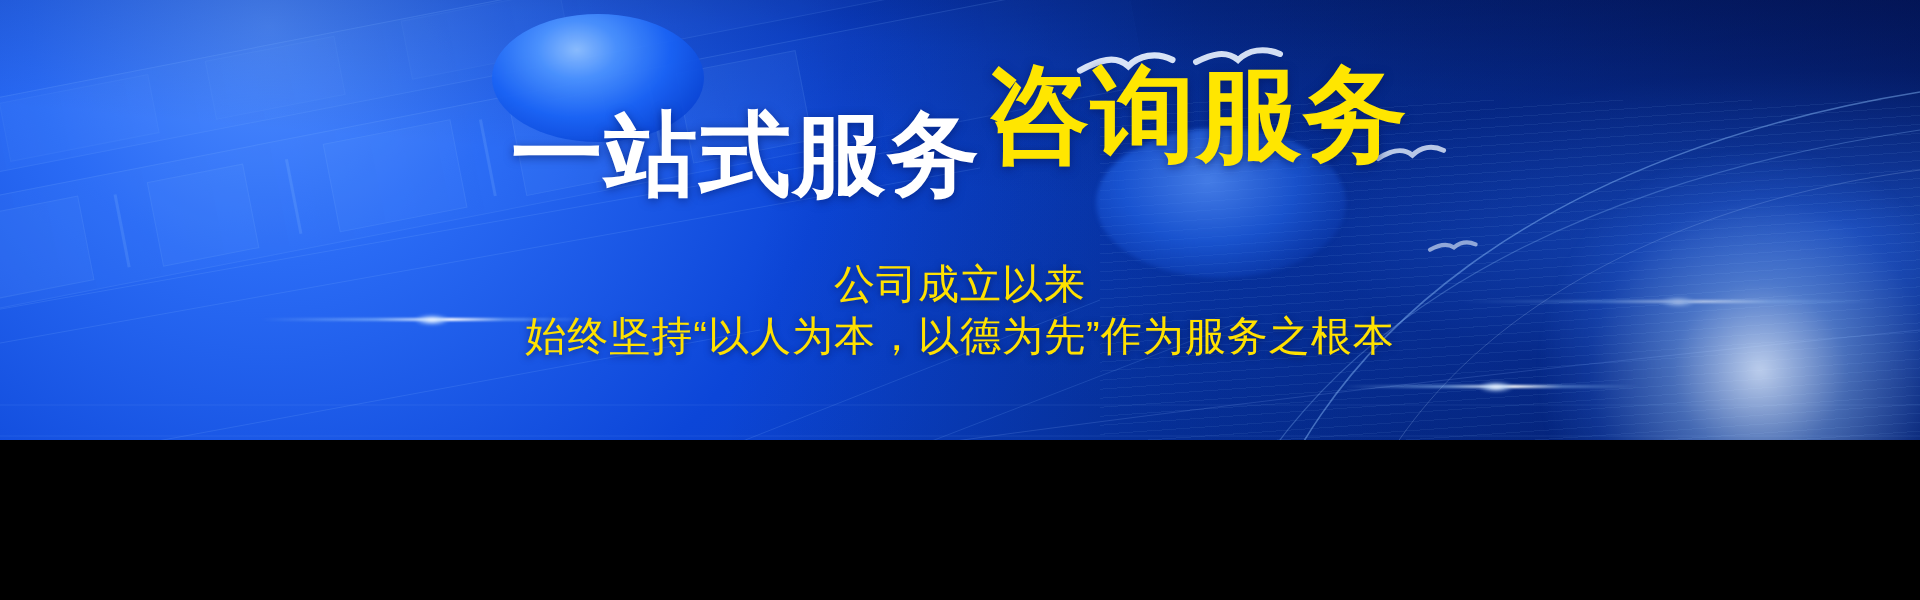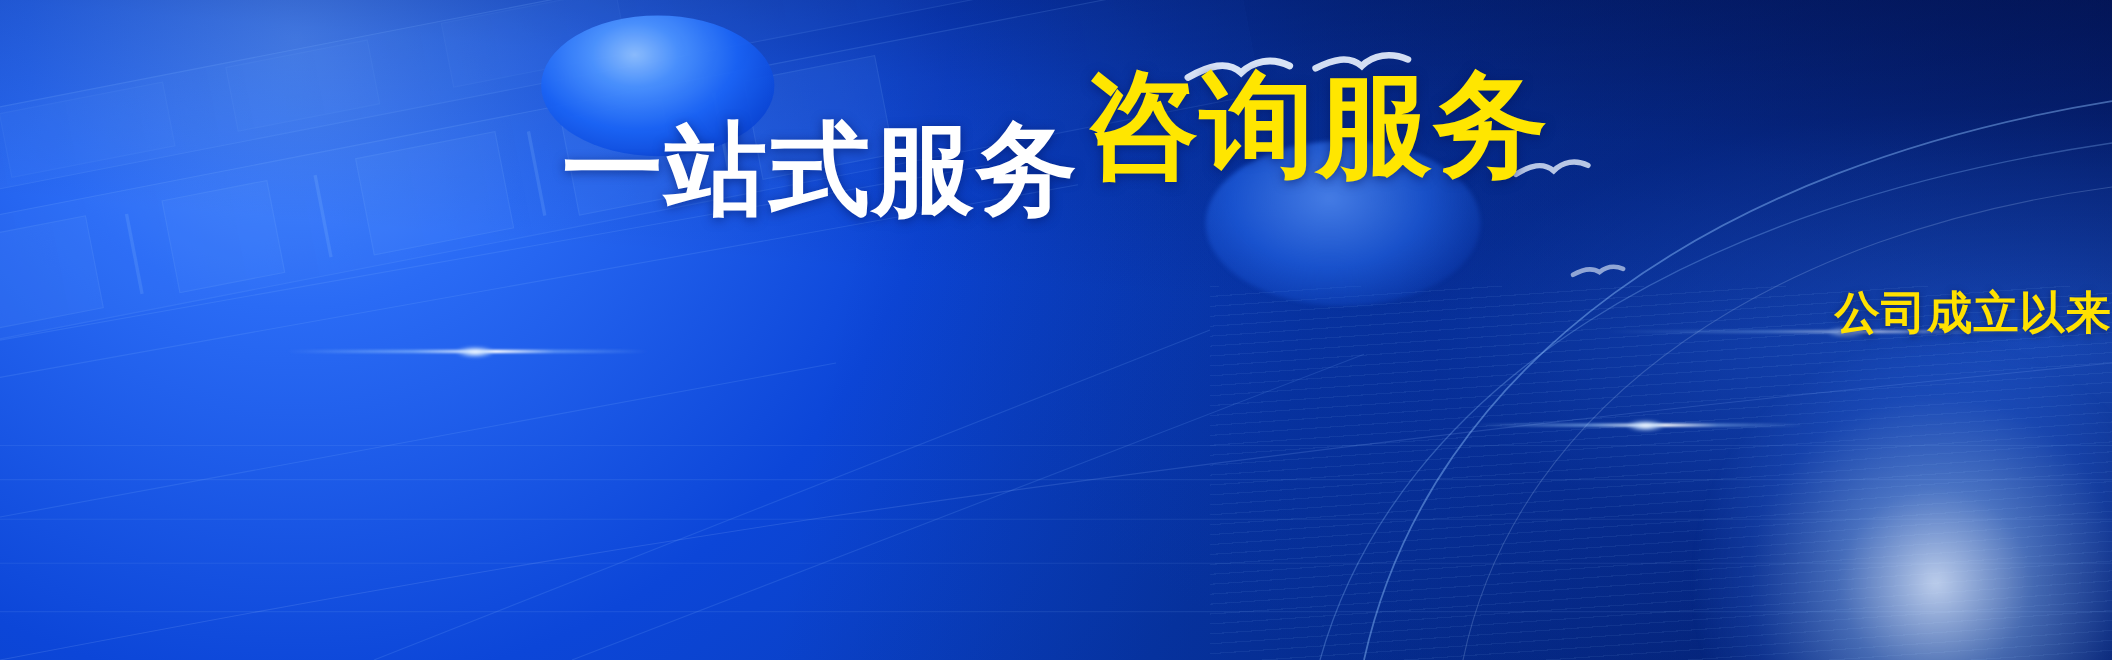--- a/index.html
+++ b/index.html
@@ -3,21 +3,21 @@
 <meta charset="utf-8">
 <style>
   html, body {
     margin: 0;
     padding: 0;
     background: #000;
   }
   #banner {
     position: relative;
     width: 1920px;
-    height: 600px;
+    height: 440px;
     overflow: hidden;
     font-family: "Liberation Sans", "DejaVu Sans", sans-serif;
     background: #701a75;
   }
 
   
   .bg-base {
     position: absolute;
     inset: 0;
     background:
@@ -195,26 +195,25 @@
   .subtext {
     position: absolute;
     left: 0;
     top: 258px;
     width: 1920px;
     text-align: center;
   }
   .subtext .line {
     color: #ffe100;
     font-size: 41px;
-    font-weight: 700;
+    font-weight: 400;
     line-height: 1.28;
     letter-spacing: 1px;
     white-space: nowrap;
     text-shadow: 0 2px 7px rgba(0,18,80,0.6);
-    text-align: right;
   }
   .subtext .line.l1 { font-size: 41px; }
 </style>
 </head>
 <body>
 
 <div id="banner">
 
   <div class="bg-base"></div>
   <div class="bg-deep-right"></div>
@@ -321,15 +320,16 @@
       </g>
     </g>
   </svg>
 
   <div class="headline">
     <span class="part white-part">一站式服务</span><span class="part yellow-part">咨询服务</span>
   </div>
 
   <div class="subtext">
     <div class="line l1">公司成立以来</div>
+    <div class="line l2">始终坚持“以人为本，以德为先”作为服务之根本</div>
   </div>
 
 </div>
 
 </body></html>

